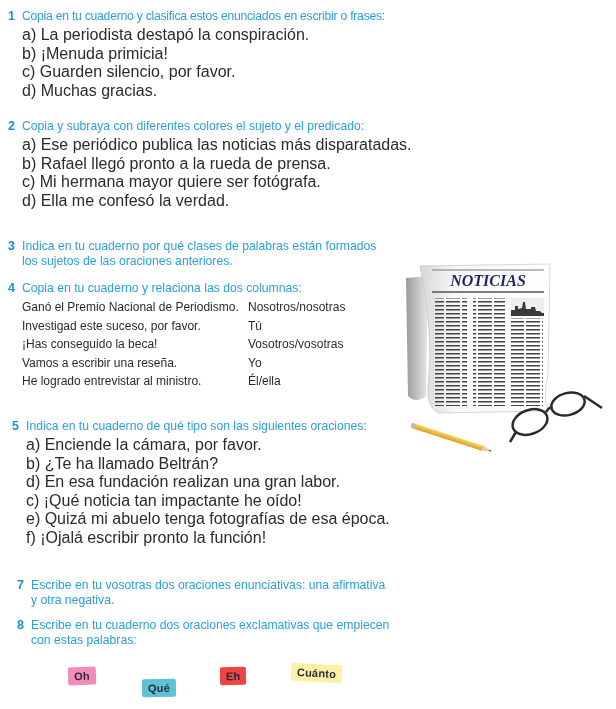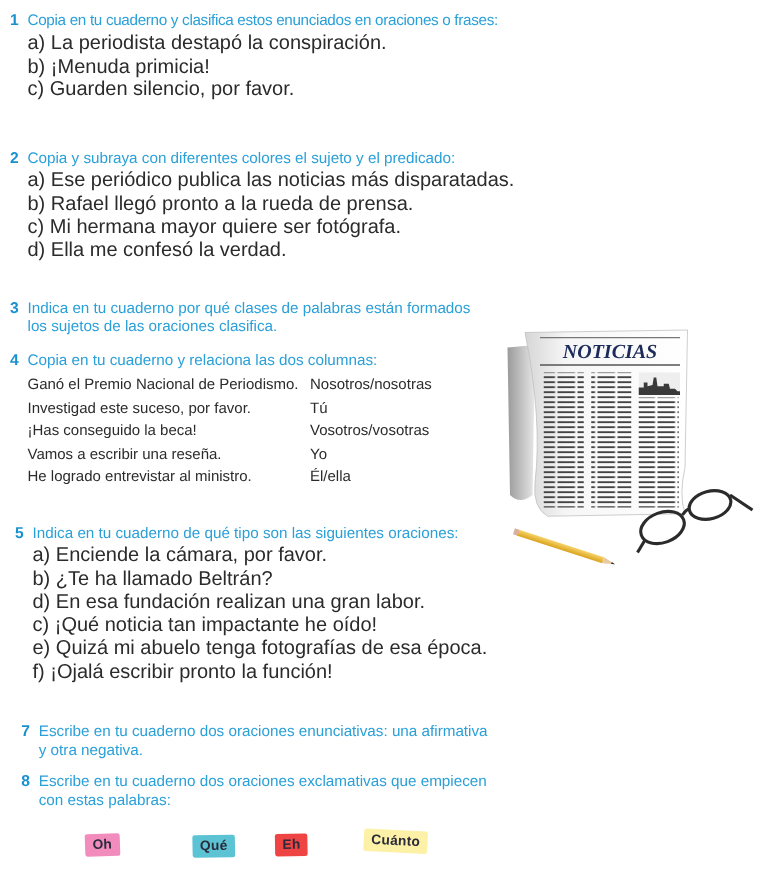--- a/index.html
+++ b/index.html
@@ -28,26 +28,27 @@
     .illustration { position: absolute; left: 398px; top: 256px; width: 218px; height: 200px; }
   </style>
 </head>
 <body>
 
 <div class="page">
 
   <div class="exercise" style="top:9px;">
     <div class="ex-head">
       <span class="ex-num">1</span>
-      <span class="ex-text" style="letter-spacing:-.25px;">Copia en tu cuaderno y clasifica estos enunciados en oraciones o frases:</span>
+      <span class="ex-text" style="letter-spacing:-.25px;">Copia en tu cuaderno y clasifica estos enunciados en escribir o frases:</span>
     </div>
     <div class="items">
       <div class="item">a) La periodista destapó la conspiración.</div>
       <div class="item">b) ¡Menuda primicia!</div>
       <div class="item">c) Guarden silencio, por favor.</div>
+      <div class="item">d) Muchas gracias.</div>
     </div>
   </div>
 
   <div class="exercise" style="top:119px;">
     <div class="ex-head">
       <span class="ex-num">2</span>
       <span class="ex-text">Copia y subraya con diferentes colores el sujeto y el predicado:</span>
     </div>
     <div class="items">
       <div class="item">a) Ese periódico publica las noticias más disparatadas.</div>
@@ -55,21 +56,21 @@
       <div class="item">c) Mi hermana mayor quiere ser fotógrafa.</div>
       <div class="item">d) Ella me confesó la verdad.</div>
     </div>
   </div>
 
   <div class="exercise" style="top:239px;">
     <div class="ex-head">
       <span class="ex-num">3</span>
       <span class="ex-text">
         <span style="display:block">Indica en tu cuaderno por qué clases de palabras están formados</span>
-        <span style="display:block">los sujetos de las oraciones clasifica.</span>
+        <span style="display:block">los sujetos de las oraciones anteriores.</span>
       </span>
     </div>
   </div>
 
   <div class="exercise" style="top:281px;">
     <div class="ex-head">
       <span class="ex-num">4</span>
       <span class="ex-text">Copia en tu cuaderno y relaciona las dos columnas:</span>
     </div>
     <div class="match">
@@ -98,39 +99,39 @@
       <div class="item">c) ¡Qué noticia tan impactante he oído!</div>
       <div class="item">e) Quizá mi abuelo tenga fotografías de esa época.</div>
       <div class="item">f) ¡Ojalá escribir pronto la función!</div>
     </div>
   </div>
 
   <div class="exercise" style="top:578px; left:17px;">
     <div class="ex-head">
       <span class="ex-num">7</span>
       <span class="ex-text">
-        <span style="display:block">Escribe en tu cuaderno dos oraciones enunciativas: una afirmativa</span>
+        <span style="display:block">Escribe en tu vosotras dos oraciones enunciativas: una afirmativa</span>
         <span style="display:block">y otra negativa.</span>
       </span>
     </div>
   </div>
 
   <div class="exercise" style="top:618px; left:17px;">
     <div class="ex-head">
       <span class="ex-num">8</span>
       <span class="ex-text">
         <span style="display:block">Escribe en tu cuaderno dos oraciones exclamativas que empiecen</span>
         <span style="display:block">con estas palabras:</span>
       </span>
     </div>
   </div>
 
   <div class="tags">
     <span class="tag" style="left:68px; top:2px; background:#f28cbd; transform:rotate(-2deg);">Oh</span>
-    <span class="tag" style="left:142px; top:3px; background:#5bc3d4; transform:rotate(-1deg);margin-left:12px;">Qué</span>
+    <span class="tag" style="left:142px; top:14px; background:#5bc3d4; transform:rotate(-1deg);">Qué</span>
     <span class="tag" style="left:220px; top:2px; background:#ef4444; transform:rotate(-1deg);text-align:right;">Eh</span>
     <span class="tag" style="left:291px; top:-1px; background:#fcf1a6; transform:rotate(3deg);">Cuánto</span>
   </div>
 
   <div class="illustration">
     <svg width="218" height="200" viewBox="0 0 218 200">
       <defs>
         <linearGradient id="pg" x1="0" y1="0" x2="1" y2="0">
           <stop offset="0" stop-color="#d6d6d6"></stop>
           <stop offset=".25" stop-color="#f6f6f6"></stop>

